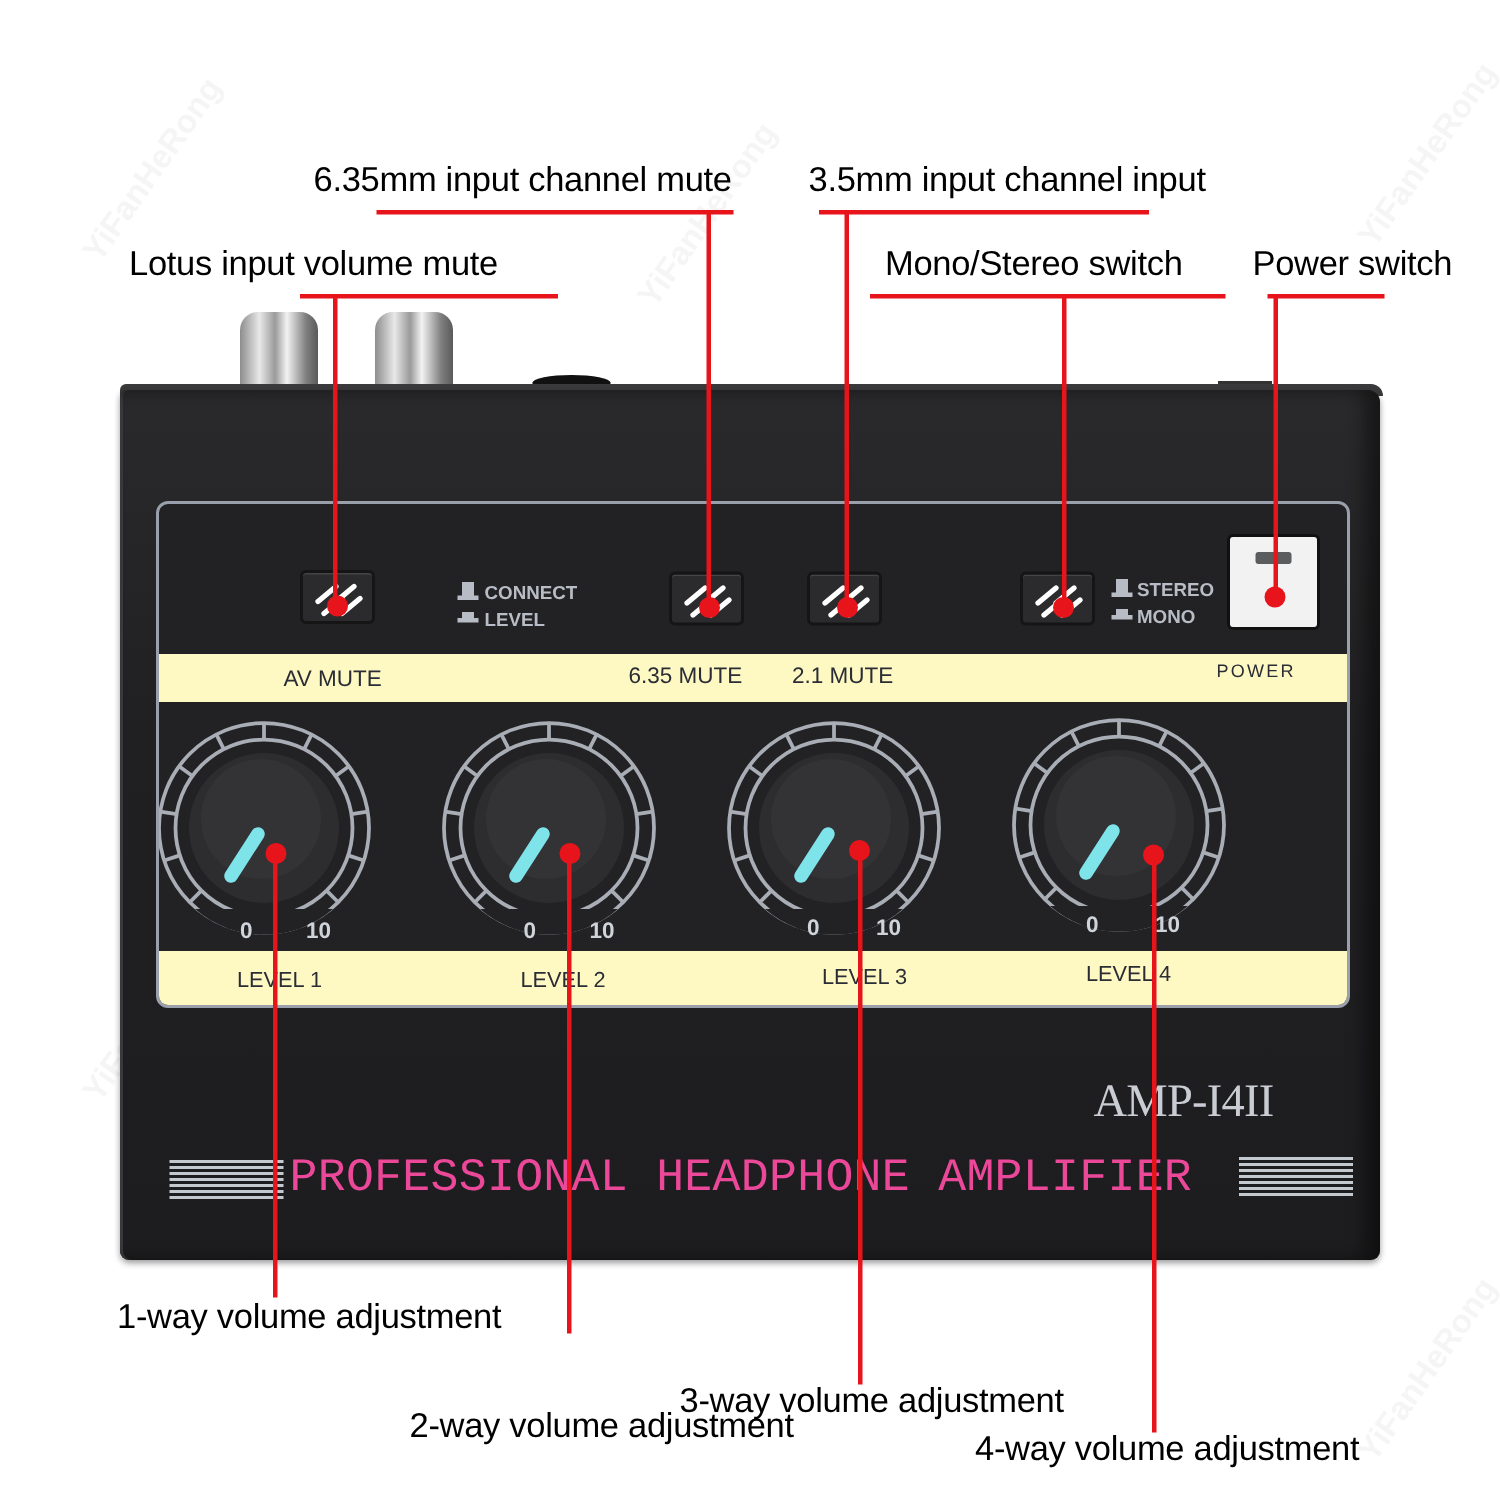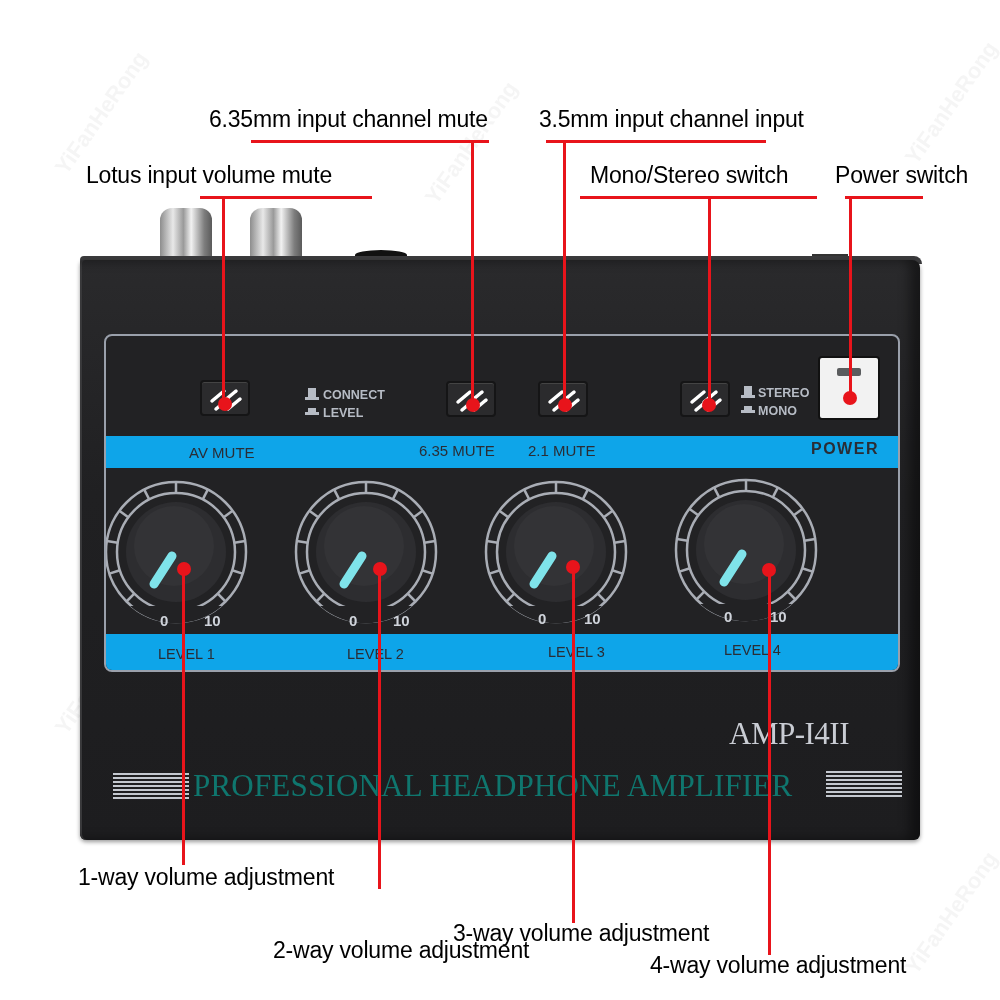--- a/index.html
+++ b/index.html
@@ -40,21 +40,21 @@
   .jack-top { position:absolute; left:355px; top:250px; width:52px; height:10px; background:#111; border-radius: 50% 50% 0 0; }
   .sw-top { position:absolute; left:812px; top:254px; width:36px; height:6px; background:#333; }
 
   
   .panel {
     position: absolute; left: 104px; top: 334px; width: 796px; height: 338px;
     border: 2px solid #9aa0ab; border-radius: 8px; overflow: hidden;
     background: #222224;
   }
   .band {
-    position: absolute; left: 0; width: 100%; background: #0ea5e9; text-align: center;
+    position: absolute; left: 0; width: 100%; background: #fef9c3; text-align: center;
   }
   .band-label { position: absolute; font-size: 15px; color: #2a2d35; white-space: nowrap; }
 
   .mute-btn {
     position: absolute; width: 50px; height: 36px; background: #2b2b2d;
     border: 2px solid #151516; border-radius: 4px;
     box-shadow: inset 0 1px 0 #444;
   }
   .mute-btn svg { position:absolute; left:4px; top:3px; }
 
@@ -68,21 +68,21 @@
   .power-led { position:absolute; left:17px; top:10px; width:24px; height:8px; background:#5a5c5e; border-radius:2px; }
 
   .knob-label-n { position:absolute; font-size: 15px; font-weight: bold; color: #cfd3da; }
   .level-label { position:absolute; font-size: 14.5px; color: #2a2d35; white-space: nowrap; }
 
   .model {
     position: absolute; font-family: "Liberation Serif", serif; color: #c9ccd3;
     font-size: 31px; white-space: nowrap; letter-spacing: -0.5px;
   }
   .subtitle {
-    position: absolute; font-family: Liberation Serif, serif; color: #0f766e;
+    position: absolute; font-family: Liberation Mono, monospace; color: #ec4899;
     font-size: 31px; white-space: nowrap; letter-spacing: 0.2px;
   }
   .stripes { position:absolute; width: 76px; height: 28px;
     background: repeating-linear-gradient(180deg, #c4c8cf 0px, #c4c8cf 2px, transparent 2px, transparent 4px); }
 </style>
 </head>
 <body>
 
 <div class="watermark" style="left:30px;top:100px;">YiFanHeRong</div>
 <div class="watermark" style="left:400px;top:130px;">YiFanHeRong</div>
@@ -98,21 +98,21 @@
 
 <div class="device">
 </div>
 
 <div class="panel">
 
   <div class="band" style="top:100px;height:32px;">
     <span class="band-label" style="left:83px;top:8px;">AV MUTE</span>
     <span class="band-label" style="left:313px;top:6px;">6.35 MUTE</span>
     <span class="band-label" style="left:422px;top:6px;">2.1 MUTE</span>
-    <span class="band-label" style="left:705px;top:4px;font-size:16px;letter-spacing:1.5px;font-weight:bold;">POWER</span>
+    <span class="band-label" style="left:705px;top:4px;font-size:12px;letter-spacing:1.5px;">POWER</span>
   </div>
 
   <div class="band" style="top:298px;height:40px;">
     <span class="level-label" style="left:52px;top:12px;">LEVEL 1</span>
     <span class="level-label" style="left:241px;top:12px;">LEVEL 2</span>
     <span class="level-label" style="left:442px;top:10px;">LEVEL 3</span>
     <span class="level-label" style="left:618px;top:8px;">LEVEL 4</span>
   </div>
 
   <div class="mute-btn" style="left:94px;top:44px;">

